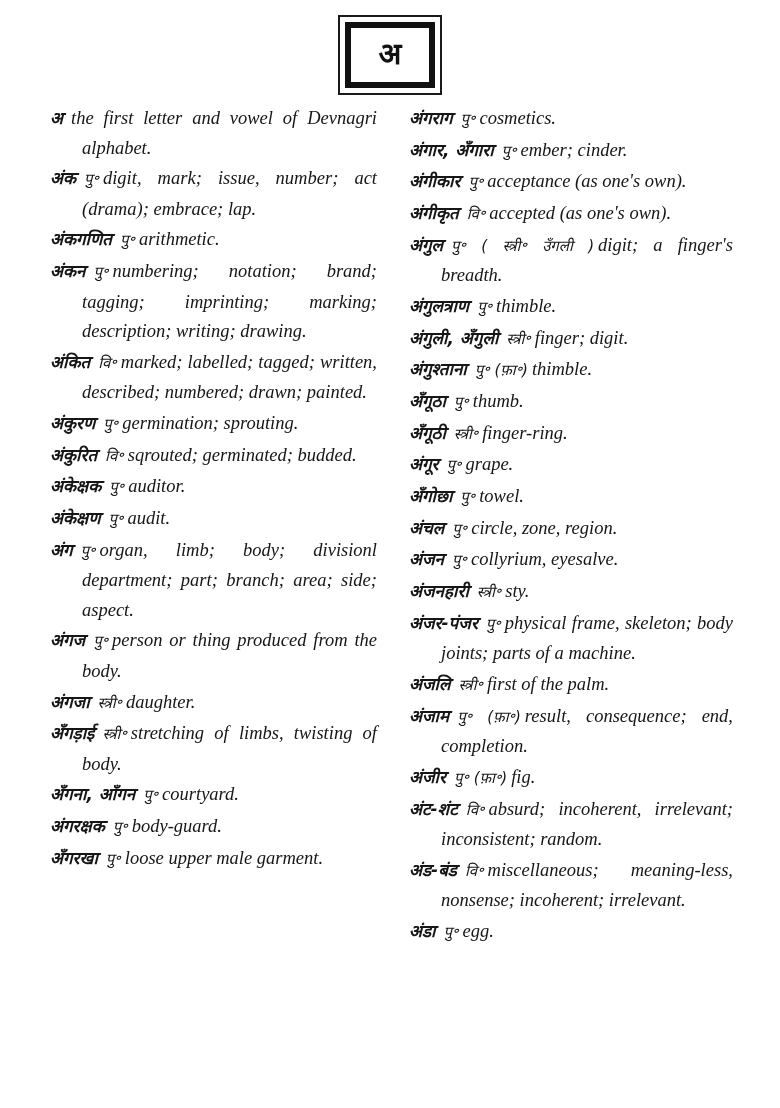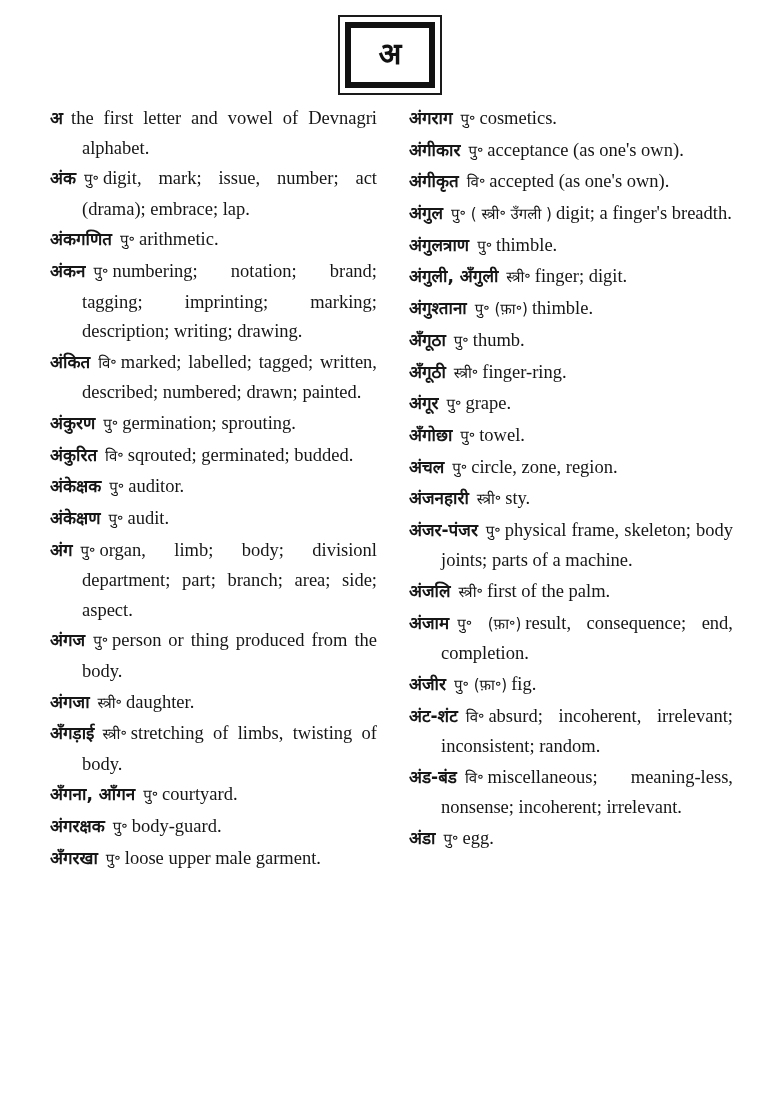--- a/index.html
+++ b/index.html
@@ -20,21 +20,21 @@
   .letter-box .glyph {
     font-family: "DejaVu Sans", sans-serif; font-weight: bold;
     font-size: 30px; line-height: 1; color: #111; margin-top: -2px;
   }
   .col { position: absolute; top: 104px; }
   .col.left { left: 50px; width: 327px; }
   .col.right { left: 409px; width: 324px; }
   .entry {
     font-size: 18.5px; line-height: 29.5px;
     padding-left: 32px; text-indent: -32px;
-    text-align: justify; margin: 0 0 1.2px 0;
+    text-align: justify; margin: 0 0 1.2px 0; font-style: italic;
   }
   .hw {
     font-family: "DejaVu Sans", sans-serif; font-weight: bold; font-size: 17px;
     margin-right: 8px;
   }
   .pos {
     font-family: "DejaVu Sans", sans-serif; font-size: 15px; margin-right: 4px;
   }
   .def { }
 </style>
@@ -60,31 +60,33 @@
     <p class="entry"><span class="hw">अंग</span><span class="pos">पु॰</span><span class="def">organ, limb; body; divisionl department; part; branch; area; side; aspect.</span></p>
     <p class="entry"><span class="hw">अंगज</span><span class="pos">पु॰</span><span class="def">person or thing produced from the body.</span></p>
     <p class="entry"><span class="hw">अंगजा</span><span class="pos">स्त्री॰</span><span class="def">daughter.</span></p>
     <p class="entry"><span class="hw">अँगड़ाई</span><span class="pos">स्त्री॰</span><span class="def">stretching of limbs, twisting of body.</span></p>
     <p class="entry"><span class="hw">अँगना, आँगन</span><span class="pos">पु॰</span><span class="def">courtyard.</span></p>
     <p class="entry"><span class="hw">अंगरक्षक</span><span class="pos">पु॰</span><span class="def">body-guard.</span></p>
     <p class="entry"><span class="hw">अँगरखा</span><span class="pos">पु॰</span><span class="def">loose upper male garment.</span></p>
   </div>
 <div class="col right" id="col-right">
     <p class="entry"><span class="hw">अंगराग</span><span class="pos">पु॰</span><span class="def">cosmetics.</span></p>
+    <p class="entry"><span class="hw">अंगार, अँगारा</span><span class="pos">पु॰</span><span class="def">ember; cinder.</span></p>
     <p class="entry"><span class="hw">अंगीकार</span><span class="pos">पु॰</span><span class="def">acceptance (as one's own).</span></p>
     <p class="entry"><span class="hw">अंगीकृत</span><span class="pos">वि॰</span><span class="def">accepted (as one's own).</span></p>
     <p class="entry"><span class="hw">अंगुल</span><span class="pos">पु॰ ( स्त्री॰ उँगली )</span><span class="def">digit; a finger's breadth.</span></p>
     <p class="entry"><span class="hw">अंगुलत्राण</span><span class="pos">पु॰</span><span class="def">thimble.</span></p>
     <p class="entry"><span class="hw">अंगुली, अँगुली</span><span class="pos">स्त्री॰</span><span class="def">finger; digit.</span></p>
     <p class="entry"><span class="hw">अंगुश्ताना</span><span class="pos">पु॰ (फ़ा॰)</span><span class="def">thimble.</span></p>
     <p class="entry"><span class="hw">अँगूठा</span><span class="pos">पु॰</span><span class="def">thumb.</span></p>
     <p class="entry"><span class="hw">अँगूठी</span><span class="pos">स्त्री॰</span><span class="def">finger-ring.</span></p>
     <p class="entry"><span class="hw">अंगूर</span><span class="pos">पु॰</span><span class="def">grape.</span></p>
     <p class="entry"><span class="hw">अँगोछा</span><span class="pos">पु॰</span><span class="def">towel.</span></p>
     <p class="entry"><span class="hw">अंचल</span><span class="pos">पु॰</span><span class="def">circle, zone, region.</span></p>
+    <p class="entry"><span class="hw">अंजन</span><span class="pos">पु॰</span><span class="def">collyrium, eyesalve.</span></p>
     <p class="entry"><span class="hw">अंजनहारी</span><span class="pos">स्त्री॰</span><span class="def">sty.</span></p>
     <p class="entry"><span class="hw">अंजर-पंजर</span><span class="pos">पु॰</span><span class="def">physical frame, skeleton; body joints; parts of a machine.</span></p>
     <p class="entry"><span class="hw">अंजलि</span><span class="pos">स्त्री॰</span><span class="def">first of the palm.</span></p>
     <p class="entry"><span class="hw">अंजाम</span><span class="pos">पु॰ (फ़ा॰)</span><span class="def">result, consequence; end, completion.</span></p>
     <p class="entry"><span class="hw">अंजीर</span><span class="pos">पु॰ (फ़ा॰)</span><span class="def">fig.</span></p>
     <p class="entry"><span class="hw">अंट-शंट</span><span class="pos">वि॰</span><span class="def">absurd; incoherent, irrelevant; inconsistent; random.</span></p>
     <p class="entry"><span class="hw">अंड-बंड</span><span class="pos">वि॰</span><span class="def">miscellaneous; meaning-less, nonsense; incoherent; irrelevant.</span></p>
     <p class="entry"><span class="hw">अंडा</span><span class="pos">पु॰</span><span class="def">egg.</span></p>
   </div>
 

